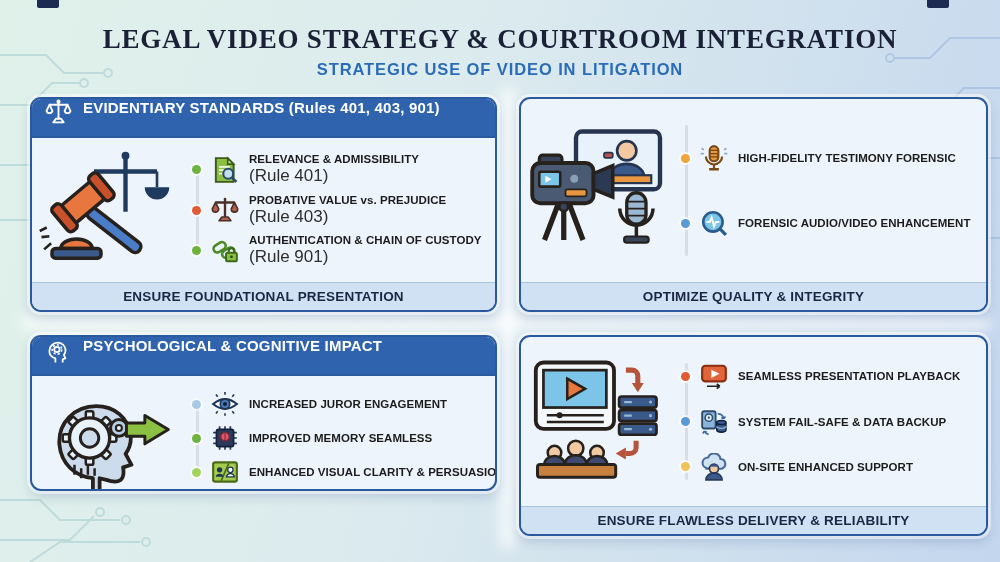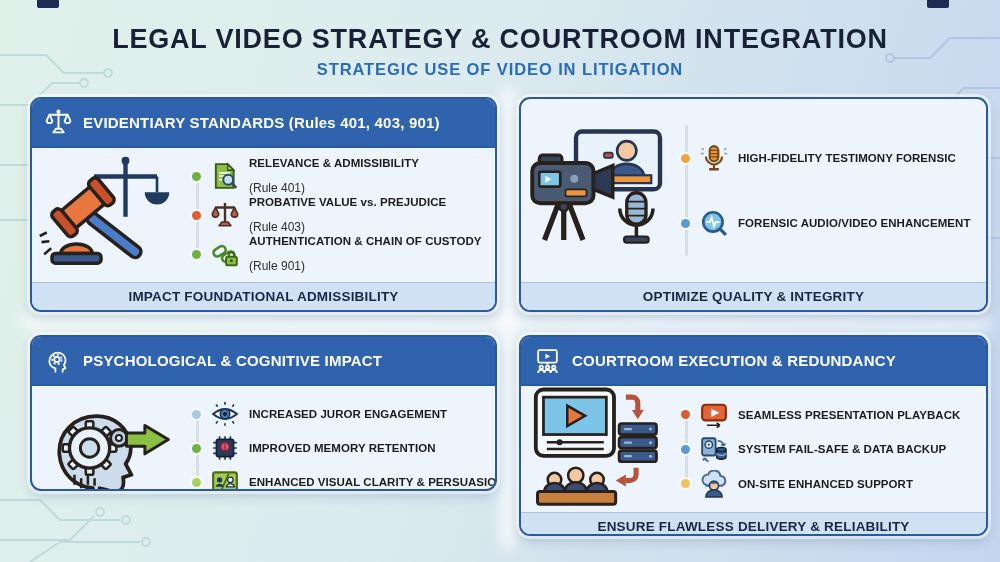--- a/index.html
+++ b/index.html
@@ -10,44 +10,44 @@
     position:relative; width:1000px; height:562px; overflow:hidden;
     background:linear-gradient(105deg, var(--bg-start) 0%, #dcebee 42%, var(--bg-end) 100%);
   }
   .decor { position:absolute; opacity:.6; pointer-events:none; }
   .corner-tab { position:absolute; top:0; width:22px; height:8px; background:#1c2b52; border-radius:0 0 2px 2px; }
 
   .glow-v { position:absolute; left:501px; top:88px; width:14px; height:460px; background:rgba(255,255,255,.8); filter:blur(7px); }
   .glow-h { position:absolute; left:22px; top:316px; width:966px; height:13px; background:rgba(255,255,255,.8); filter:blur(7px); }
 
   .title { position:absolute; top:24px; width:100%; text-align:center;
-    font-size:27px; font-weight:800; letter-spacing:.8px; color:var(--title-color); }
+    font-size:27px; font-weight:800; letter-spacing:.8px; color:var(--title-color);font-family:Liberation Serif, serif; }
   .subtitle { position:absolute; top:60px; width:100%; text-align:center;
     font-size:16.5px; font-weight:700; letter-spacing:.9px; color:var(--subtitle-color); }
 
   .panel { position:absolute; display:flex; flex-direction:column; overflow:hidden;
     border:2.5px solid var(--panel-border); border-radius:11px; background:var(--panel-body-bg);
     box-shadow:0 0 0 3px rgba(255,255,255,.55), 0 5px 12px rgba(40,70,130,.22); }
-  .panel-head { display:flex; align-items:center; gap:11px; flex:0 0 39px;
-    background:var(--panel-header-bg); padding:10px 13px; border-bottom:2px solid var(--panel-border); }
+  .panel-head { display:flex; align-items:flex-start; gap:11px; flex:0 0 39px;
+    background:var(--panel-header-bg); padding:0 13px; border-bottom:2px solid var(--panel-border); }
   .head-icon { display:flex; flex:0 0 27px; }
   .head-title { color:#ffffff; font-weight:700; font-size:15px; letter-spacing:.2px; white-space:nowrap; }
 
   .panel-body { flex:1; display:flex; align-items:center; }
   .illus { flex:0 0 152px; display:flex; align-items:center; justify-content:center; }
   .list { flex:1; position:relative; display:flex; flex-direction:column; justify-content:space-evenly;
     height:100%; padding:8px 4px 8px 0; }
   .connector { position:absolute; left:11.5px; top:26px; bottom:26px; width:3px;
     background:#d8dee4; border-radius:2px; }
   .item { display:flex; align-items:center; gap:9px; position:relative; }
   .dot { flex:0 0 9px; width:9px; height:9px; border-radius:50%; margin-left:8px;
     box-shadow:0 0 0 2px rgba(255,255,255,.75); }
   .item-icon { flex:0 0 30px; display:flex; justify-content:center; }
   .item-label { font-size:11.5px; font-weight:700; color:#1c1c1c; letter-spacing:.05px; white-space:nowrap; }
-  .item-sub { font-size:12px; color:#2e2e2e; margin-top:12px; }
+  .item-sub { font-size:17px; color:#2e2e2e; margin-top:1px; }
 
   .panel-foot { flex:0 0 28px; display:flex; align-items:center; justify-content:center;
     background:var(--panel-footer-bg); border-top:1.5px solid #a9c2dd;
     font-weight:700; font-size:13.5px; color:var(--footer-text); letter-spacing:.2px; }
 </style>
 </head>
 <body>
 
 <div class="stage">
 
@@ -181,21 +181,21 @@
             </svg>
           </span>
           <div class="item-text">
             <div class="item-label">AUTHENTICATION &amp; CHAIN OF CUSTODY</div>
             <div class="item-sub">(Rule 901)</div>
           </div>
         </div>
       </div>
     </div>
     <footer class="panel-foot">
-      <span>IMPACT FOUNDATIONAL ADMISSIBILITY</span>
+      <span>ENSURE FOUNDATIONAL PRESENTATION</span>
     </footer>
   </section>
 
   <section class="panel" style="left:519px;top:97px;width:469px;height:215px">
     <div class="panel-body">
       <div class="illus">
         <svg width="140" height="132" viewBox="0 0 160 148">
           <rect x="56" y="6" width="96" height="66" rx="7" fill="#e8f2fa" stroke="#27344f" stroke-width="5"></rect>
           <rect x="88" y="30" width="10" height="6" rx="2" fill="#c0504a" stroke="#27344f" stroke-width="2"></rect>
           <circle cx="114" cy="28" r="11" fill="#f2c9a0" stroke="#27344f" stroke-width="3"></circle>
@@ -301,55 +301,41 @@
         <div class="item">
           <span class="dot" style="background-color: rgb(109, 179, 63);"></span>
           <span class="item-icon">
             <svg width="28" height="28" viewBox="0 0 26 26">
               <path d="M8 5 v-3 M13 5 v-3 M18 5 v-3 M8 21 v3 M13 21 v3 M18 21 v3 M5 8 h-3 M5 13 h-3 M5 18 h-3 M21 8 h3 M21 13 h3 M21 18 h3" stroke="#2b3a5a" stroke-width="1.6"></path>
               <rect x="5" y="5" width="16" height="16" rx="2" fill="#2b3a5a" stroke="#12203a" stroke-width="1.5"></rect>
               <path d="M9 12 a4 4 0 0 1 8 0 a3.4 3.4 0 0 1 -4 3.4 a3.4 3.4 0 0 1 -4 -3.4 z" fill="#d45a6a" stroke="#8a1f33" stroke-width="1.3"></path>
               <line x1="13" y1="9" x2="13" y2="15" stroke="#8a1f33" stroke-width="1"></line>
             </svg>
           </span>
-          <div class="item-label">IMPROVED MEMORY RETENTION</div>
+          <div class="item-label">IMPROVED MEMORY SEAMLESS</div>
         </div>
         <div class="item">
           <span class="dot" style="background-color: rgb(162, 212, 94);"></span>
           <span class="item-icon">
             <svg width="28" height="28" viewBox="0 0 26 26">
               <rect x="2" y="4" width="22" height="18" rx="2" fill="#a5cc4f" stroke="#4a6a1a" stroke-width="2"></rect>
               <line x1="16.5" y1="5" x2="9.5" y2="21" stroke="#4a6a1a" stroke-width="1.6"></line>
               <circle cx="8" cy="11" r="2.5" fill="#1d3557"></circle>
               <path d="M4.3 17.5 a3.8 3.8 0 0 1 7.4 0 z" fill="#1d3557"></path>
               <circle cx="18" cy="11" r="2.5" fill="#ffffff" stroke="#1d3557" stroke-width="1.2"></circle>
               <path d="M14.3 17.5 a3.8 3.8 0 0 1 7.4 0 z" fill="#ffffff" stroke="#1d3557" stroke-width="1.2"></path>
             </svg>
           </span>
           <div class="item-label">ENHANCED VISUAL CLARITY &amp; PERSUASION</div>
         </div>
       </div>
     </div>
   </section>
 
   <section class="panel" style="left:519px;top:335px;width:469px;height:201px">
-    <header class="panel-head">
-      <span class="head-icon">
-        <svg width="27" height="27" viewBox="0 0 26 26" fill="none" stroke="#fff" stroke-width="1.7" stroke-linejoin="round">
-          <rect x="4" y="3" width="18" height="12" rx="1.5"></rect>
-          <path d="M11 6.5 l4.5 2.5 l-4.5 2.5 z" fill="#fff" stroke="none"></path>
-          <line x1="13" y1="15" x2="13" y2="17"></line>
-          <circle cx="7" cy="19.5" r="1.6"></circle>
-            <circle cx="13" cy="19.5" r="1.6"></circle>
-            <circle cx="19" cy="19.5" r="1.6"></circle>
-          <path d="M4 25 a3 3 0 0 1 6 0 M10 25 a3 3 0 0 1 6 0 M16 25 a3 3 0 0 1 6 0"></path>
-        </svg>
-      </span>
-      <span class="head-title">COURTROOM EXECUTION &amp; REDUNDANCY</span>
-    </header>
     <div class="panel-body">
       <div class="illus">
         <svg width="136" height="126" viewBox="0 0 160 148">
           <rect x="8" y="4" width="92" height="78" rx="9" fill="#f4f8fb" stroke="#26211c" stroke-width="4.5"></rect>
           <rect x="17" y="13" width="74" height="44" fill="#7cc5e8" stroke="#26211c" stroke-width="3.2"></rect>
           <path d="M45 23 l21 12 l-21 12 z" fill="#e8763f" stroke="#26211c" stroke-width="3"></path>
           <line x1="21" y1="66" x2="88" y2="66" stroke="#26211c" stroke-width="3"></line>
           <circle cx="36" cy="66" r="3.6" fill="#26211c"></circle>
           <line x1="21" y1="74" x2="88" y2="74" stroke="#26211c" stroke-width="3"></line>
           <path d="M128 28 v-8 a7 7 0 0 0 -7 -7 h-7" fill="none" stroke="#b5543a" stroke-width="6"></path>

